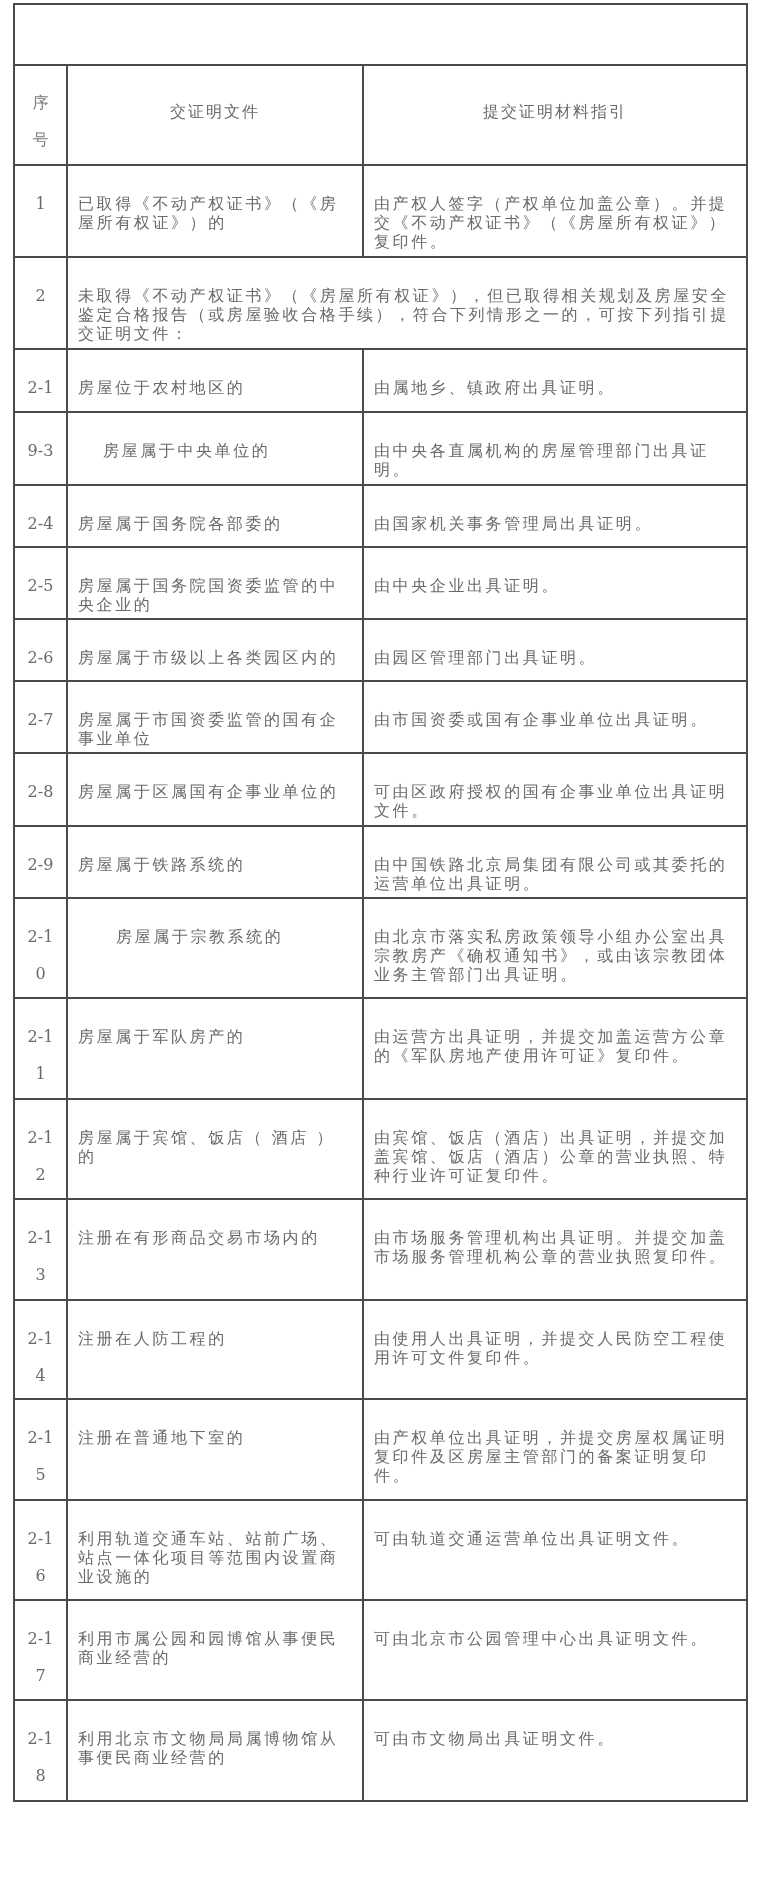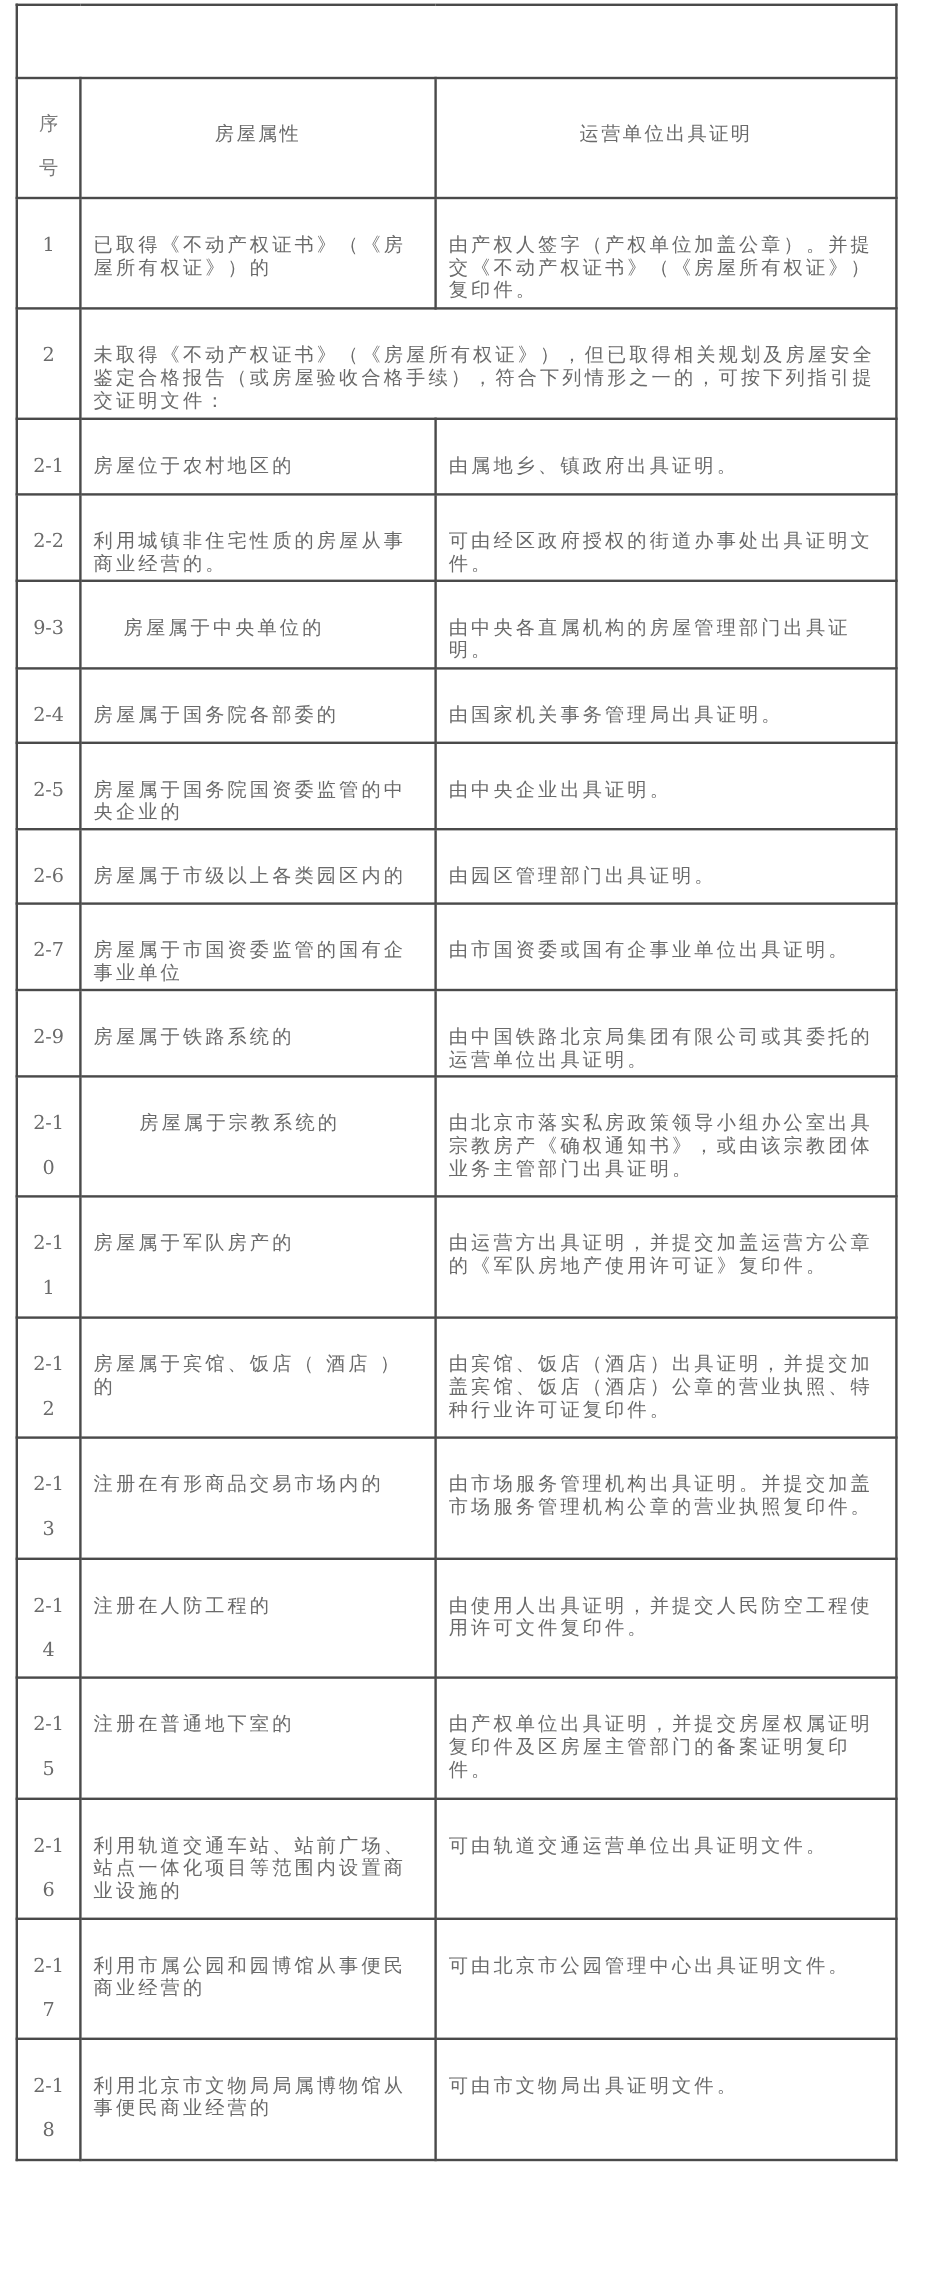--- a/index.html
+++ b/index.html
@@ -80,24 +80,24 @@
   <tbody>
     <tr class="title-row">
       <td colspan="3"></td>
     </tr>
     <tr class="header-row">
       <td>
           <div class="header-seq">序
 号</div>
         </td>
       <td>
-          <div class="header-inner">房屋属性</div>
+          <div class="header-inner">交证明文件</div>
         </td>
       <td>
-          <div class="header-inner">运营单位出具证明</div>
+          <div class="header-inner">提交证明材料指引</div>
         </td>
     </tr>
   </tbody>
   <tbody id="rows-body">
   <tr style="height: 92px;">
     <td style="height: 92px;">
           <div class="seq-inner">1</div>
         </td>
     <td style="height: 92px;">
           <div class="cell-inner">已取得《不动产权证书》（《房
@@ -126,33 +126,20 @@
           <div class="seq-inner">2-1</div>
         </td>
     <td style="height: 63px;">
           <div class="cell-inner">房屋位于农村地区的</div>
         </td>
     <td style="height: 63px;">
           <div class="cell-inner">由属地乡、镇政府出具证明。</div>
         </td>
   </tr>
 
-  <tr style="height: 72px;">
-    <td style="height: 72px;">
-          <div class="seq-inner">2-2</div>
-        </td>
-    <td style="height: 72px;">
-          <div class="cell-inner">利用城镇非住宅性质的房屋从事
-商业经营的。</div>
-        </td>
-    <td style="height: 72px;">
-          <div class="cell-inner">可由经区政府授权的街道办事处出具证明文
-件。</div>
-        </td>
-  </tr>
 
   <tr style="height: 73px;">
     <td style="height: 73px;">
           <div class="seq-inner">9-3</div>
         </td>
     <td style="height: 73px; padding-left: 25px;">
           <div class="cell-inner">房屋属于中央单位的</div>
         </td>
     <td style="height: 73px;">
           <div class="cell-inner">由中央各直属机构的房屋管理部门出具证
@@ -203,20 +190,32 @@
         </td>
     <td style="height: 72px;">
           <div class="cell-inner">房屋属于市国资委监管的国有企
 事业单位</div>
         </td>
     <td style="height: 72px;">
           <div class="cell-inner">由市国资委或国有企事业单位出具证明。</div>
         </td>
   </tr>
 
+  <tr style="height: 73px;">
+    <td style="height: 73px;">
+          <div class="seq-inner">2-8</div>
+        </td>
+    <td style="height: 73px;">
+          <div class="cell-inner">房屋属于区属国有企事业单位的</div>
+        </td>
+    <td style="height: 73px;">
+          <div class="cell-inner">可由区政府授权的国有企事业单位出具证明
+文件。</div>
+        </td>
+  </tr>
 
   <tr style="height: 72px;">
     <td style="height: 72px;">
           <div class="seq-inner">2-9</div>
         </td>
     <td style="height: 72px;">
           <div class="cell-inner">房屋属于铁路系统的</div>
         </td>
     <td style="height: 72px;">
           <div class="cell-inner">由中国铁路北京局集团有限公司或其委托的

